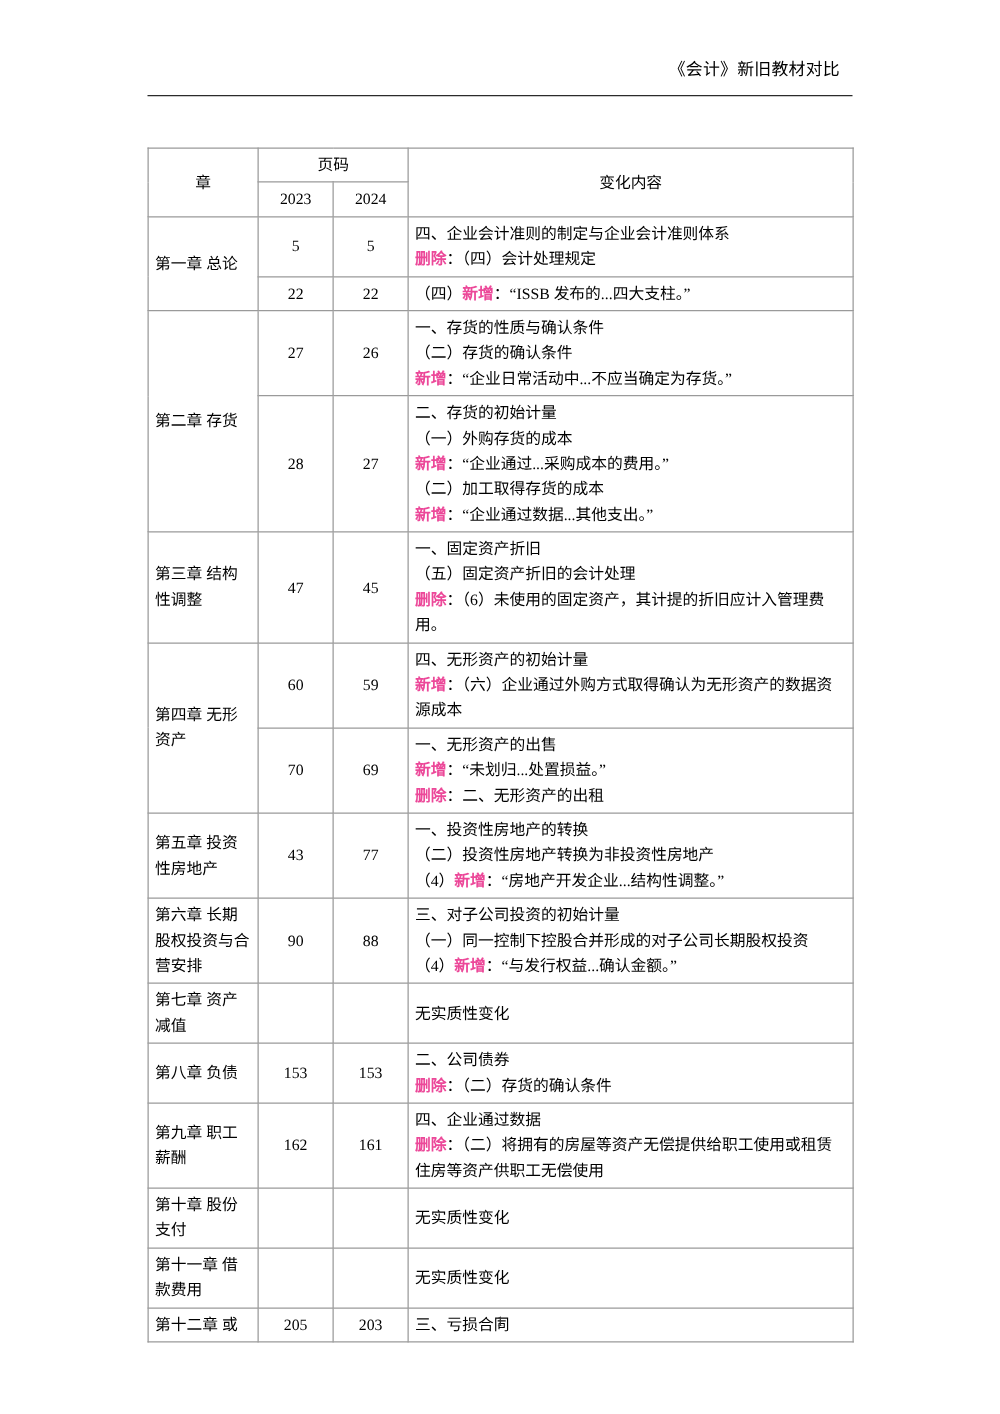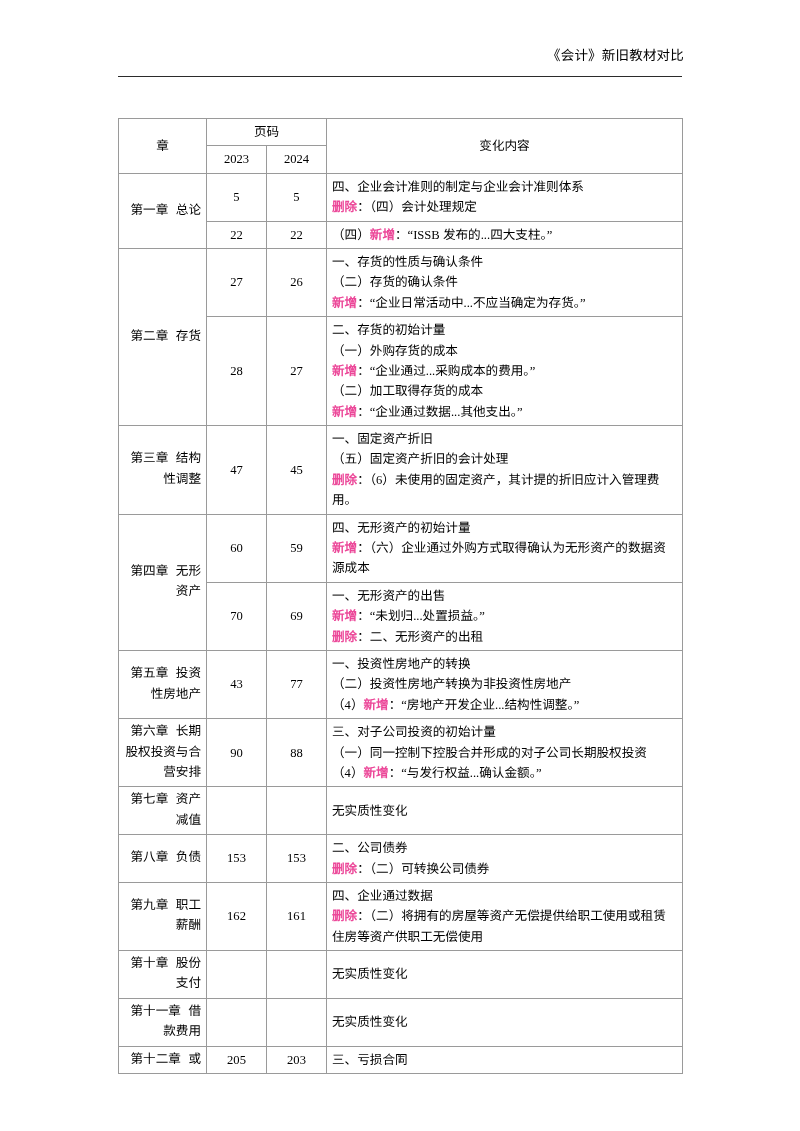--- a/index.html
+++ b/index.html
@@ -21,21 +21,21 @@
     height: 1131px;
     box-sizing: border-box;
     padding: 0;
     overflow: hidden;
   }
 
   
   .doc-header {
     position: absolute;
     top: 48px;
-    left: 120px;
+    left: 108px;
     width: 564px;
     text-align: right;
     font-size: 13.5px;
     line-height: 1.25;
     letter-spacing: 0.2px;
   }
   .doc-header-rule {
     position: absolute;
     top: 76px;
     left: 118px;
@@ -92,25 +92,24 @@
     font-size: 13px;
     padding: 5px 4px;
   }
   th.hd-chap { font-size: 13.2px; }
   th.hd-year {
     font-size: 12.4px;
     font-family: "Liberation Serif", "DejaVu Serif", serif;
   }
 
   td.chap {
-    text-align: right;
+    text-align: left;
     font-size: 12.8px;
     line-height: 1.65;
     padding: 4px 3px;
-    font-family: Liberation Mono, monospace;
   }
   td.num {
     text-align: center;
     font-size: 12.6px;
     font-family: "Liberation Serif", "DejaVu Serif", serif;
   }
   td.body {
     text-align: left;
     vertical-align: middle;
     padding: 4px 7px 4px 7px;
@@ -257,21 +256,21 @@
             <td class="body">
               <span class="ln"><span>无实质性变化</span></span>
             </td>
           </tr>
           <tr>
             <td class="chap" rowspan="1">第八章  负债</td>
             <td class="num">153</td>
             <td class="num">153</td>
             <td class="body">
               <span class="ln"><span>二、公司债券</span></span>
-              <span class="ln"><span class="mk">删除</span><span>：（二）可转换公司债券</span></span>
+              <span class="ln"><span class="mk">删除</span><span>：（二）存货的确认条件</span></span>
             </td>
           </tr>
           <tr>
             <td class="chap" rowspan="1">第九章  职工薪酬</td>
             <td class="num">162</td>
             <td class="num">161</td>
             <td class="body">
               <span class="ln"><span>四、企业通过数据</span></span>
               <span class="ln"><span class="mk">删除</span><span>：（二）将拥有的房屋等资产无偿提供给职工使用或租赁住房等资产供职工无偿使用</span></span>
             </td>

